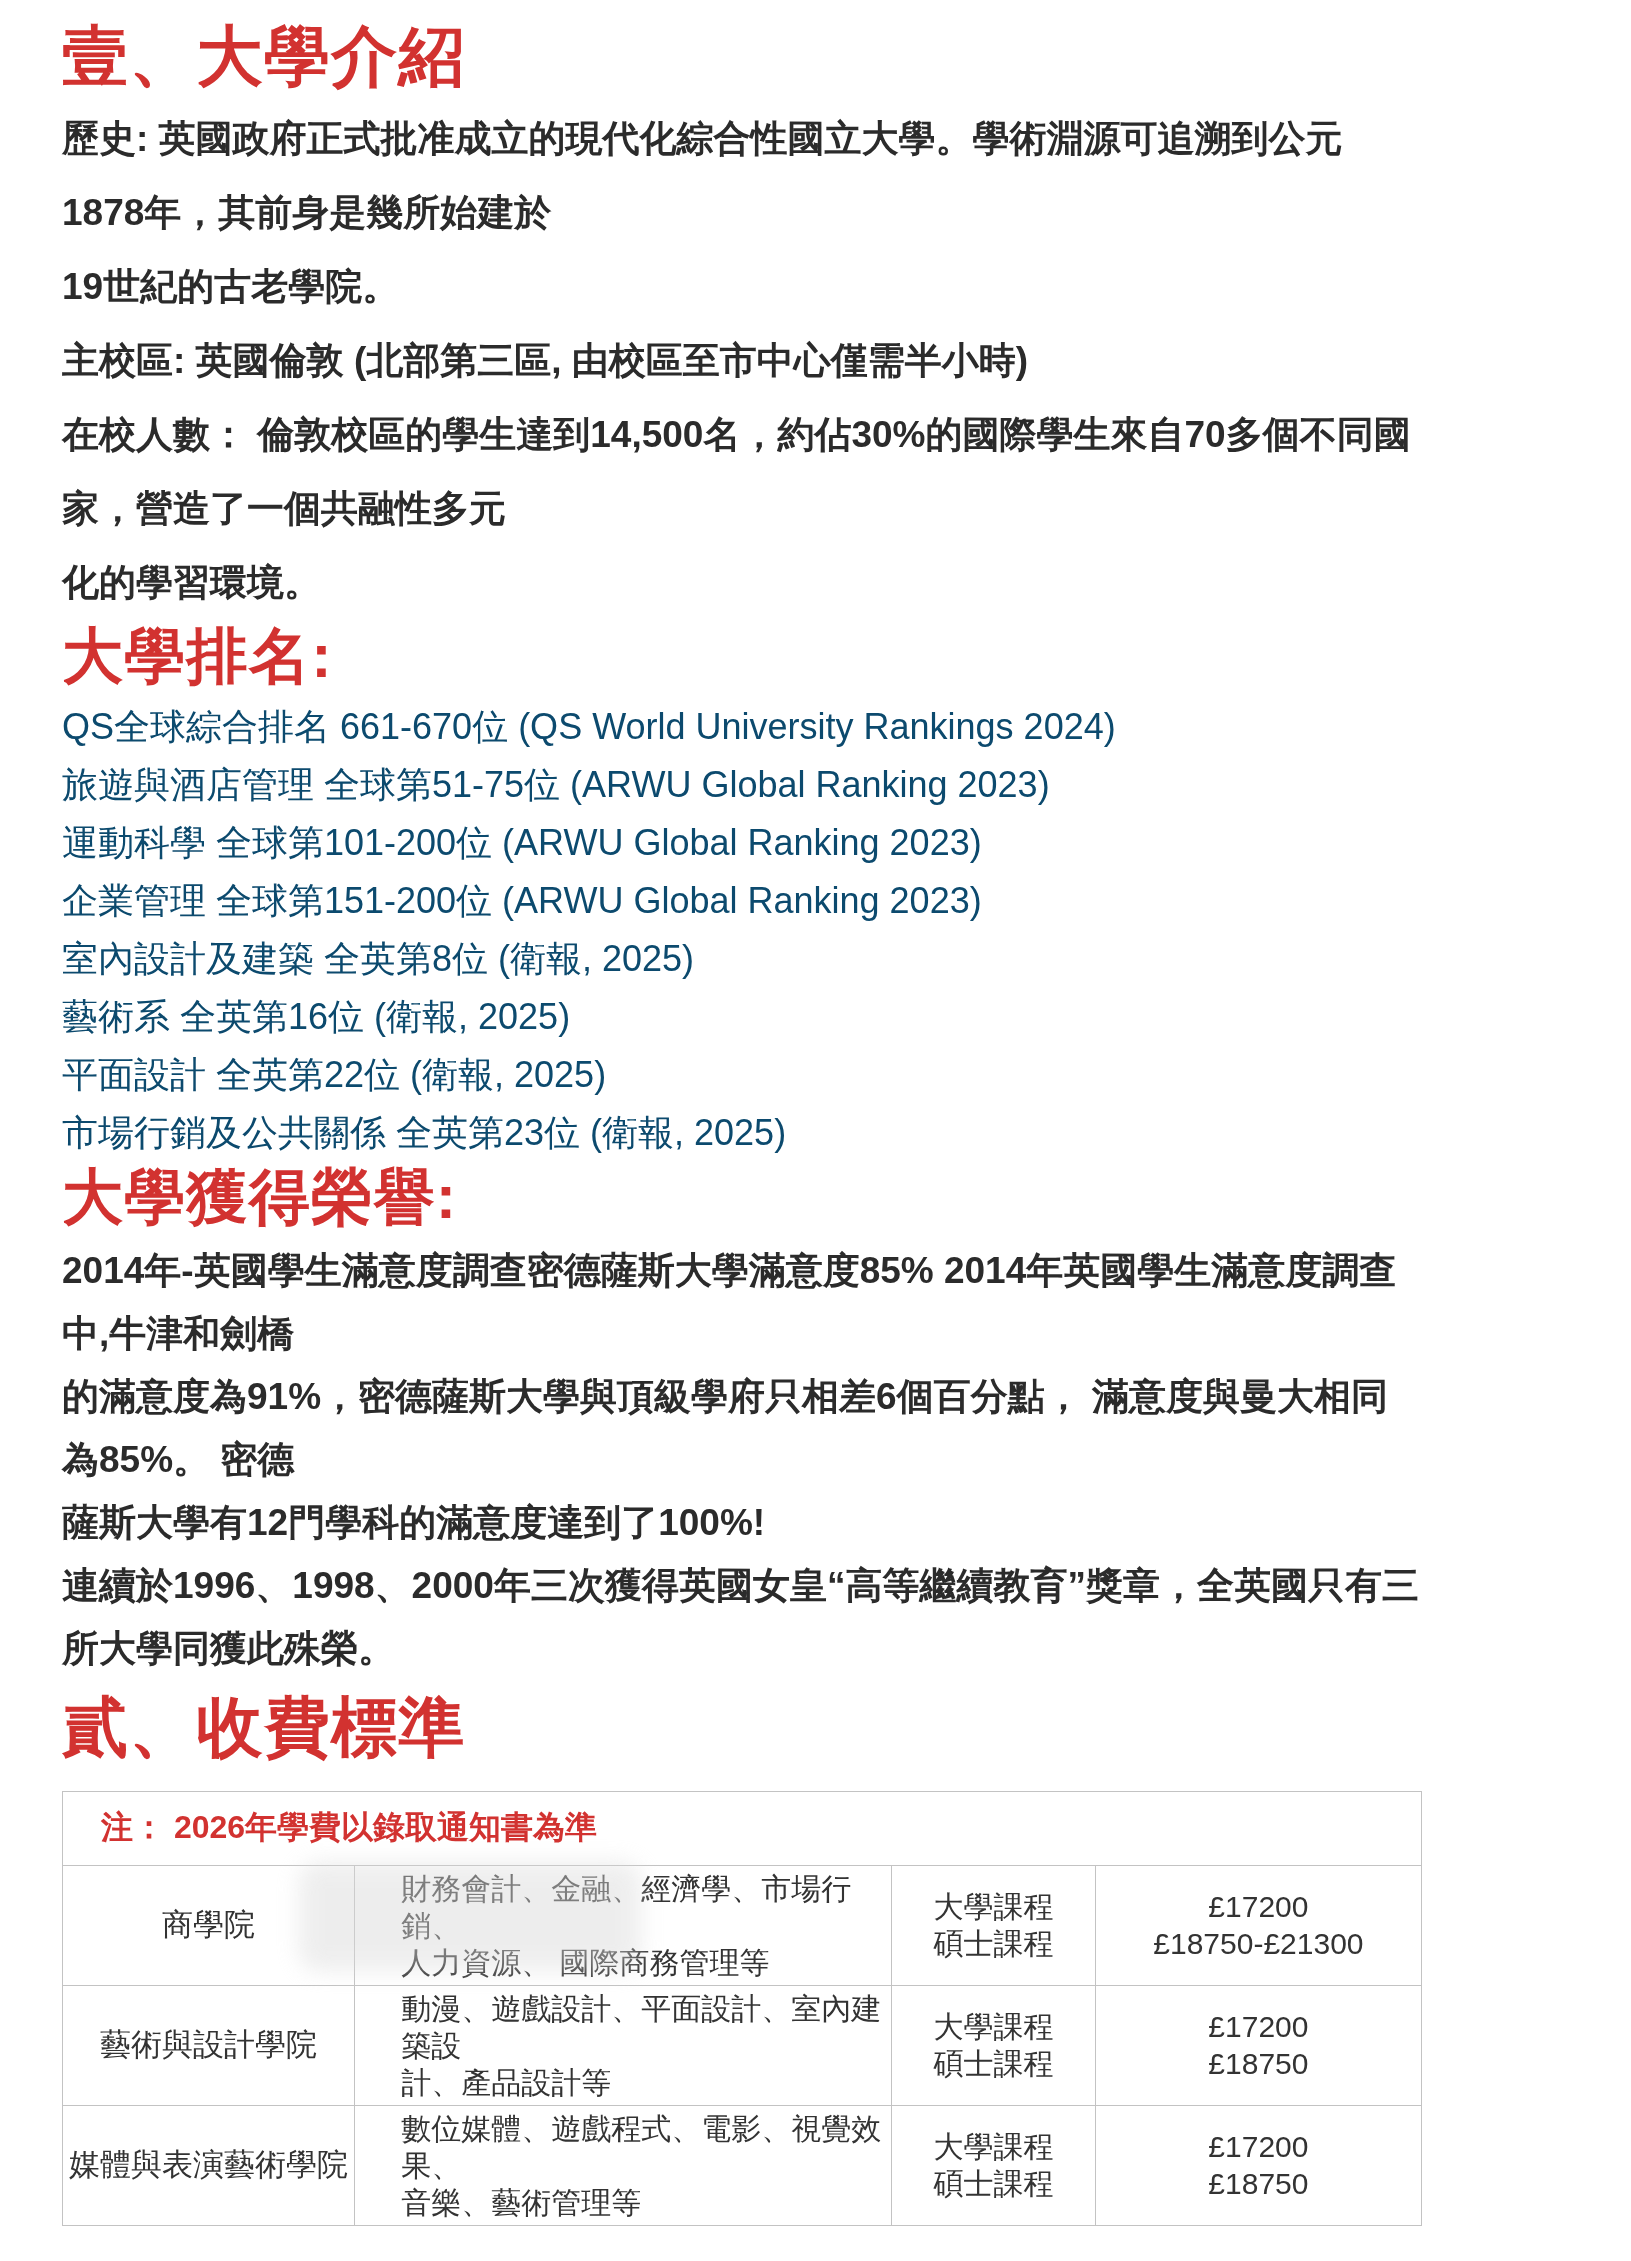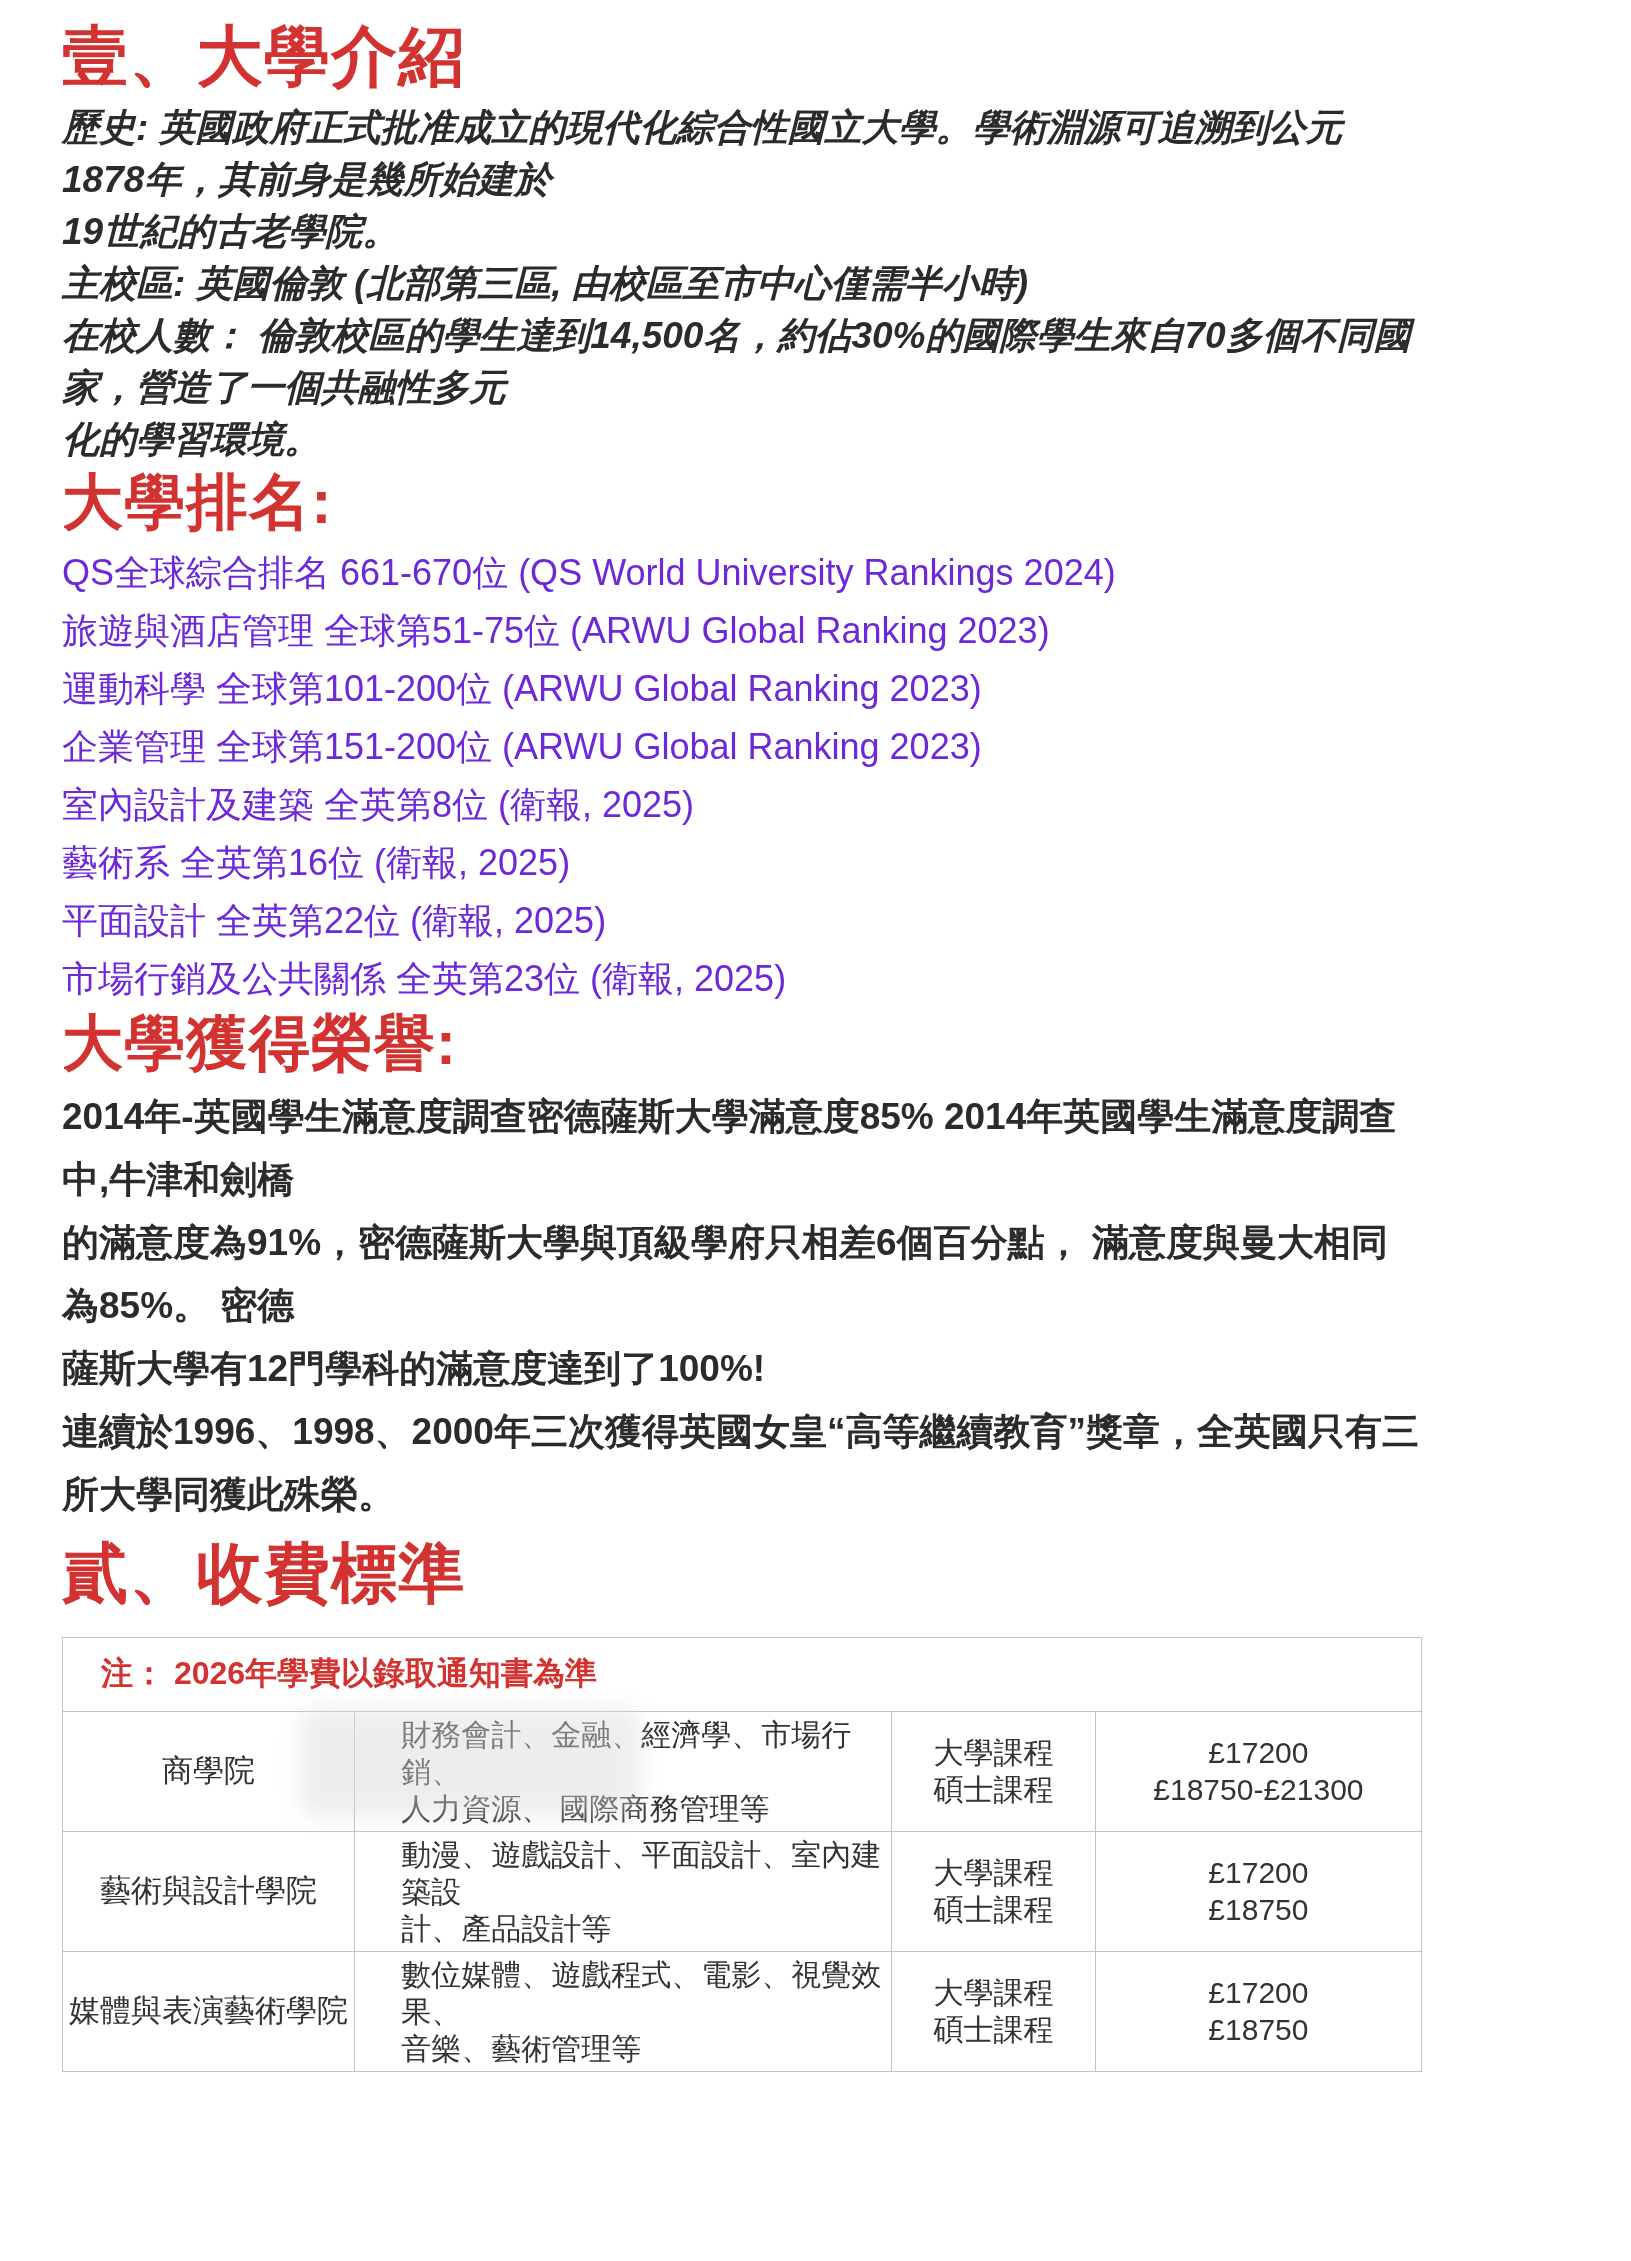--- a/index.html
+++ b/index.html
@@ -31,30 +31,29 @@
     color:var(--red);
     font-size:61px;
     font-weight:700;
     line-height:1.1;
     letter-spacing:1.3px;
     margin:2.6px 0 8px 0;
   }
   .intro-para{
     font-size:37px;
     font-weight:600;
-    line-height:52px;
+    line-height:74px;
     white-space:pre-line;
     color:var(--body);
-    font-style:italic;
   }
   .rank-line{
     font-size:36px;
     font-weight:500;
     line-height:58px;
-    color:#6d28d9;
+    color:#0c4a6e;
   }
   .honors-para{
     font-size:37px;
     font-weight:600;
     line-height:63px;
     white-space:pre-line;
     color:var(--body);
   }
   .fees-heading{margin-top:10.5px;margin-bottom:26px;}
   .table-wrap{position:relative;width:100%;}

